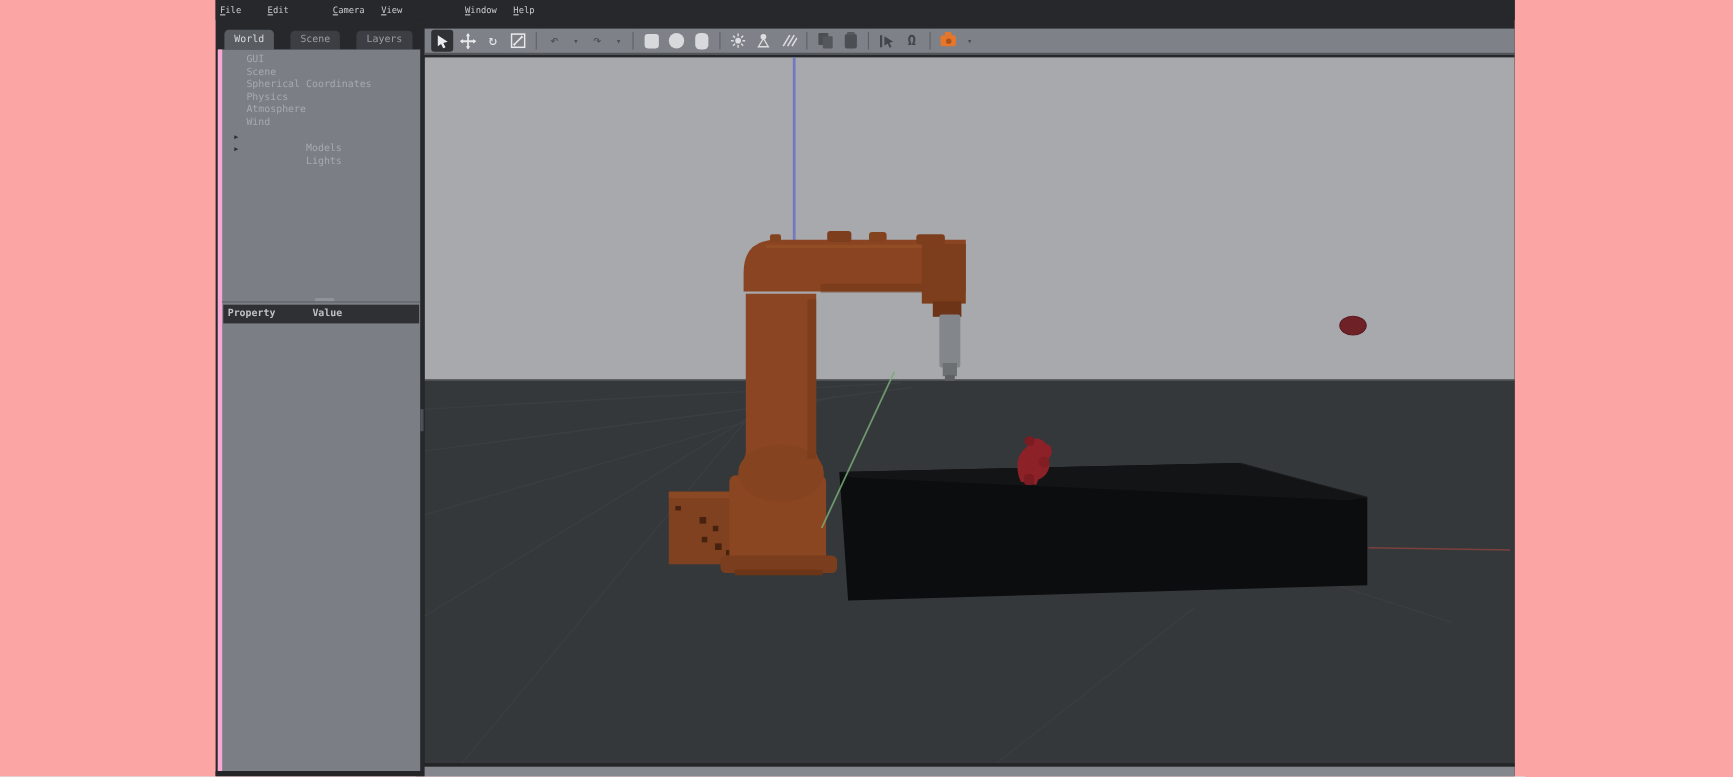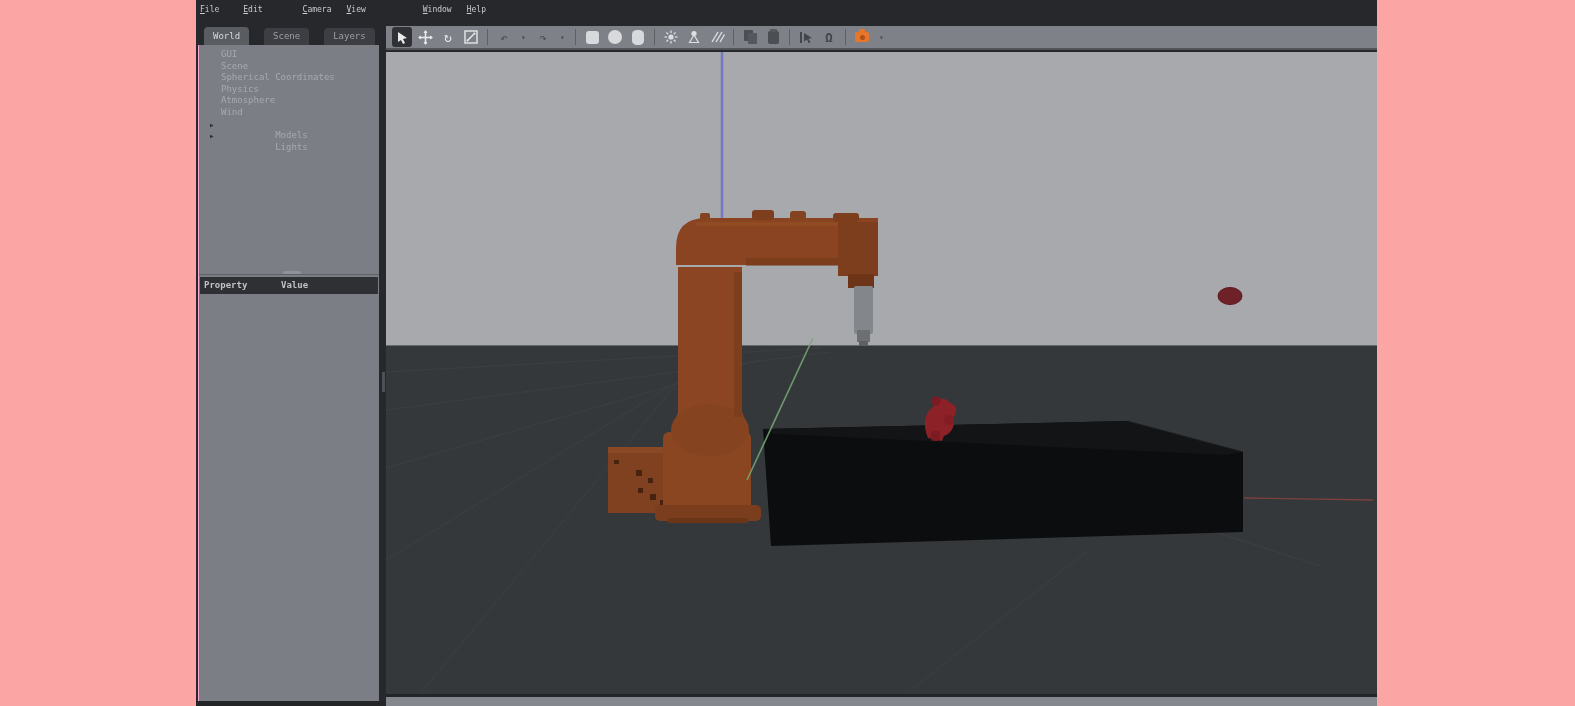--- a/index.html
+++ b/index.html
@@ -19,21 +19,21 @@
   .menu-item:nth-child(5){margin-left:12px;padding-left:45px;}
   .menu-item:nth-child(6){margin-left:15px;}
 
   
   .left-gutter{position:absolute;left:182px;top:18px;width:8px;height:688px;background:#26282c;}
   .tabs{position:absolute;left:2px;top:27px;height:18px;display:flex;align-items:flex-end;gap:15px;padding-left:6px;}
   .tab{height:17px;line-height:17px;padding:0 9px;font-size:9px;border-radius:4px 4px 0 0;
        background:#3c3e43;color:#9b9ea3;}
   .tab.active{background:#595c61;color:#d8dadc;height:18px;line-height:18px;}
   .side-panel{position:absolute;left:2px;top:45px;width:180px;height:656px;background:#7b7e85;
-              border-left:1px solid #f9a8d4;text-decoration:underline;}
+              border-left:4px solid #f9a8d4;text-decoration:underline;}
   .tree{position:absolute;left:0;top:0;width:100%;padding-top:4px;}
   .tree-item{position:relative;height:11.6px;line-height:11.6px;font-size:9px;color:#a6aaaf;
              padding-left:22px;white-space:pre;}
   .tree-item .expander{position:absolute;left:11px;top:0;font-size:6px;color:#2e3033;line-height:11.6px;}
   .panel-split{position:absolute;left:84px;top:226px;width:18px;height:3px;background:#8f9298;border-radius:2px;}
   .panel-line{position:absolute;left:0;top:229px;width:100%;height:1px;background:#5e6166;}
   .prop-header{position:absolute;left:1px;top:232px;width:178px;height:17px;background:#2e3033;
                font-size:9px;font-weight:bold;color:#bfc2c6;line-height:17px;}
   .prop-col-property{position:absolute;left:4px;}
   .prop-col-value{position:absolute;left:81px;}

